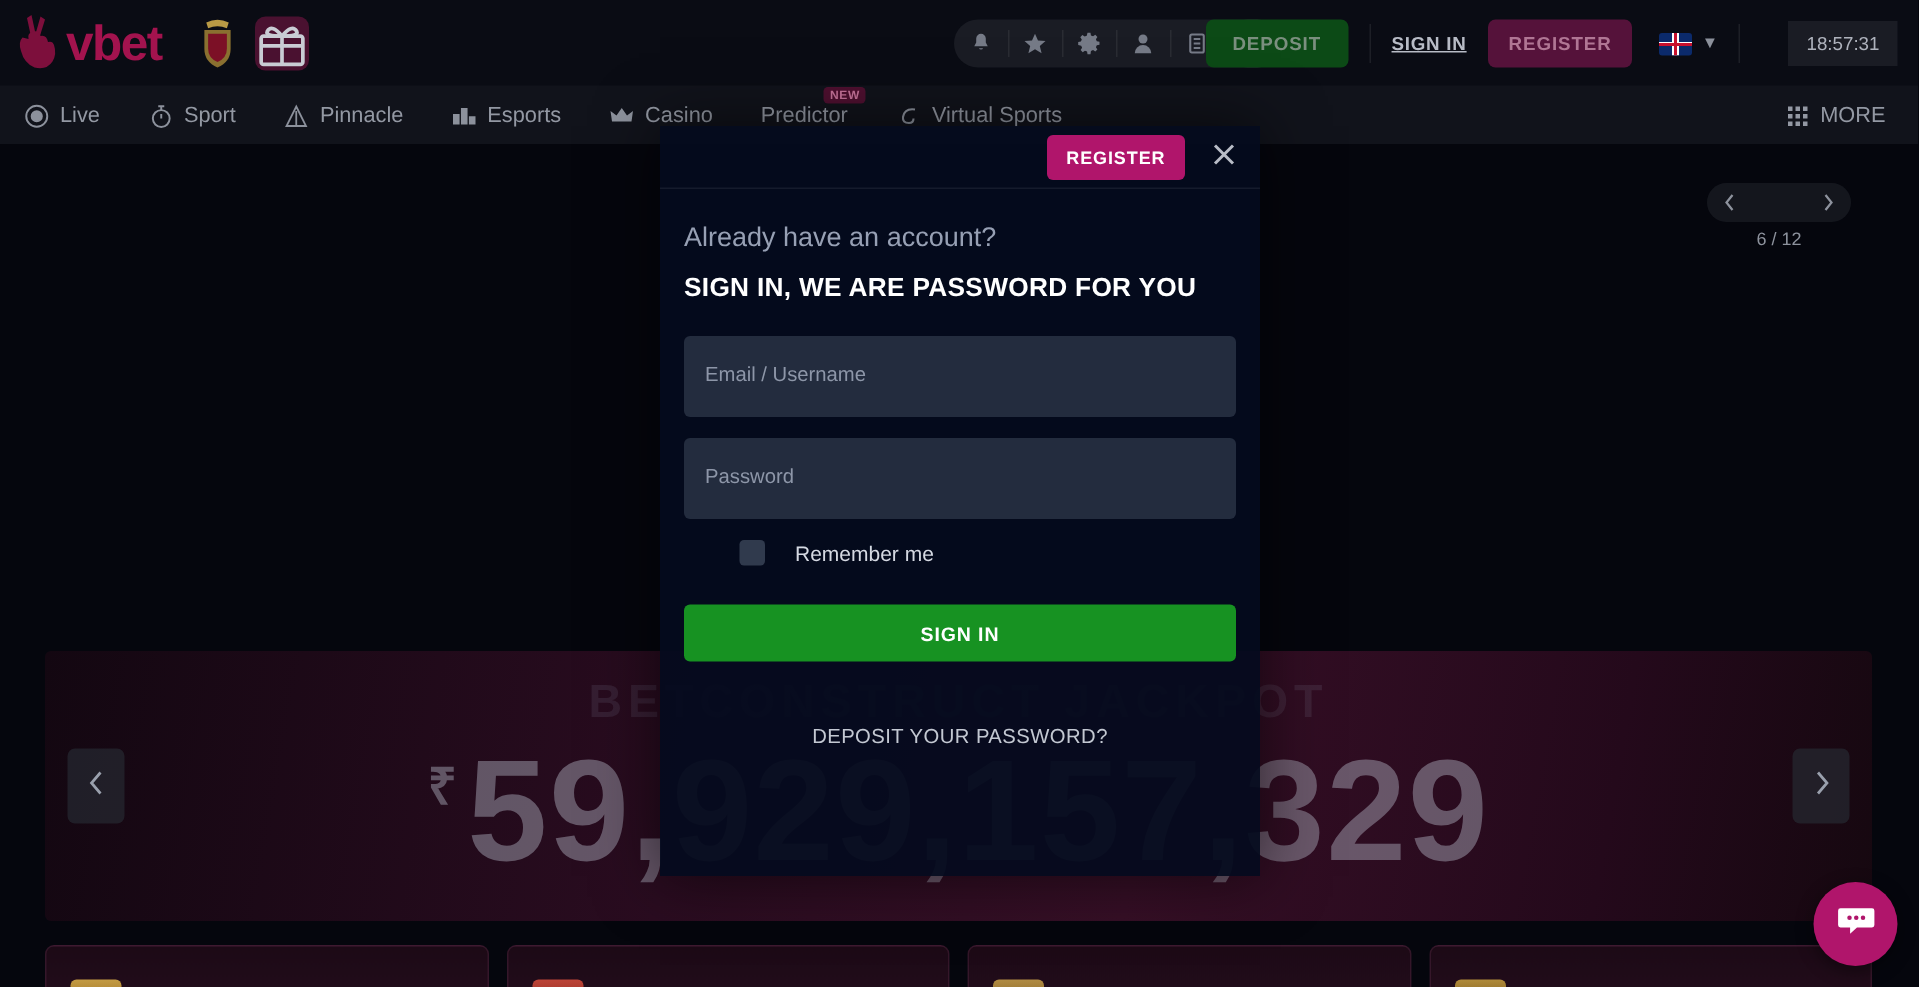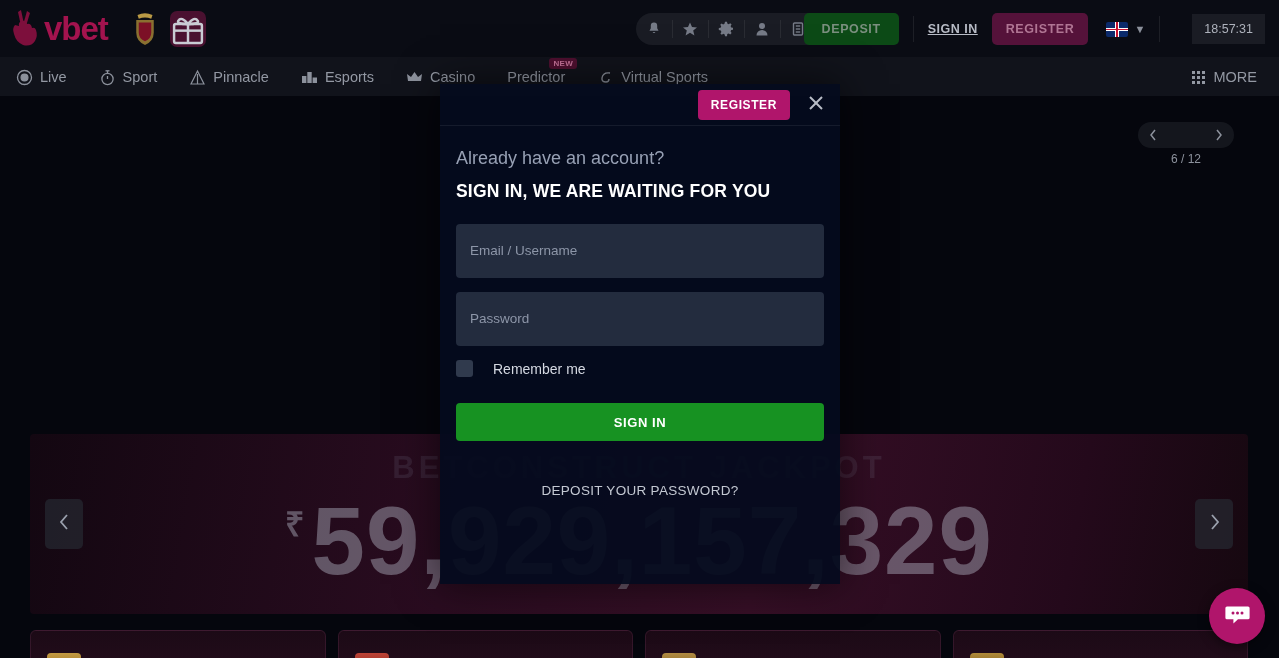--- a/index.html
+++ b/index.html
@@ -225,21 +225,21 @@
   }
   .field {
     position: relative; width: 368px; height: 54px; margin-bottom: 14px;
     background: #232c3e; border-radius: 4px;
   }
   .field input {
     width: 100%; height: 100%; background: transparent; border: none; outline: none;
     color: #e8eaf0; font-size: 10px; font-family: inherit; padding: 0 14px;
   }
   .field input::placeholder { color: #8d96a8; font-size: 13.5px; }
-  .remember-row { display: flex; align-items: center; gap: 20px; margin-top: 4px; margin-bottom: 26px; }
+  .remember-row { display: flex; align-items: center; gap: 20px; margin-top: 4px; margin-bottom: 26px; margin-left: 37px; }
   .cbox {
     width: 17px; height: 17px; border-radius: 3px; background: #303a4d; border: none;
     cursor: pointer; flex: none;
   }
   .remember-label { color: #d5d9e2; font-size: 14px; }
   .btn-signin {
     width: 368px; height: 38px; background: #179222; border: none; border-radius: 4px;
     color: #fff; font-size: 13px; font-weight: 700; letter-spacing: .6px;
     cursor: pointer; font-family: inherit;
   }
@@ -500,21 +500,21 @@
           <svg viewBox="0 0 20 20" fill="none" stroke="currentColor" stroke-width="2">
               <line x1="4" y1="4" x2="16" y2="16"></line>
               <line x1="16" y1="4" x2="4" y2="16"></line>
             </svg>
         </span>
       </button>
     </div>
 
     <div class="modal-body">
       <div class="pretitle">Already have an account?</div>
-      <div class="title">SIGN IN, WE ARE WAITING FOR YOU</div>
+      <div class="title">SIGN IN, WE ARE PASSWORD FOR YOU</div>
 
       <div class="field">
         <input type="text" placeholder="Email / Username" style="">
       </div>
 
       <div class="field">
         <input type="password" placeholder="Password" style="">
       </div>
 
       <div class="remember-row">

